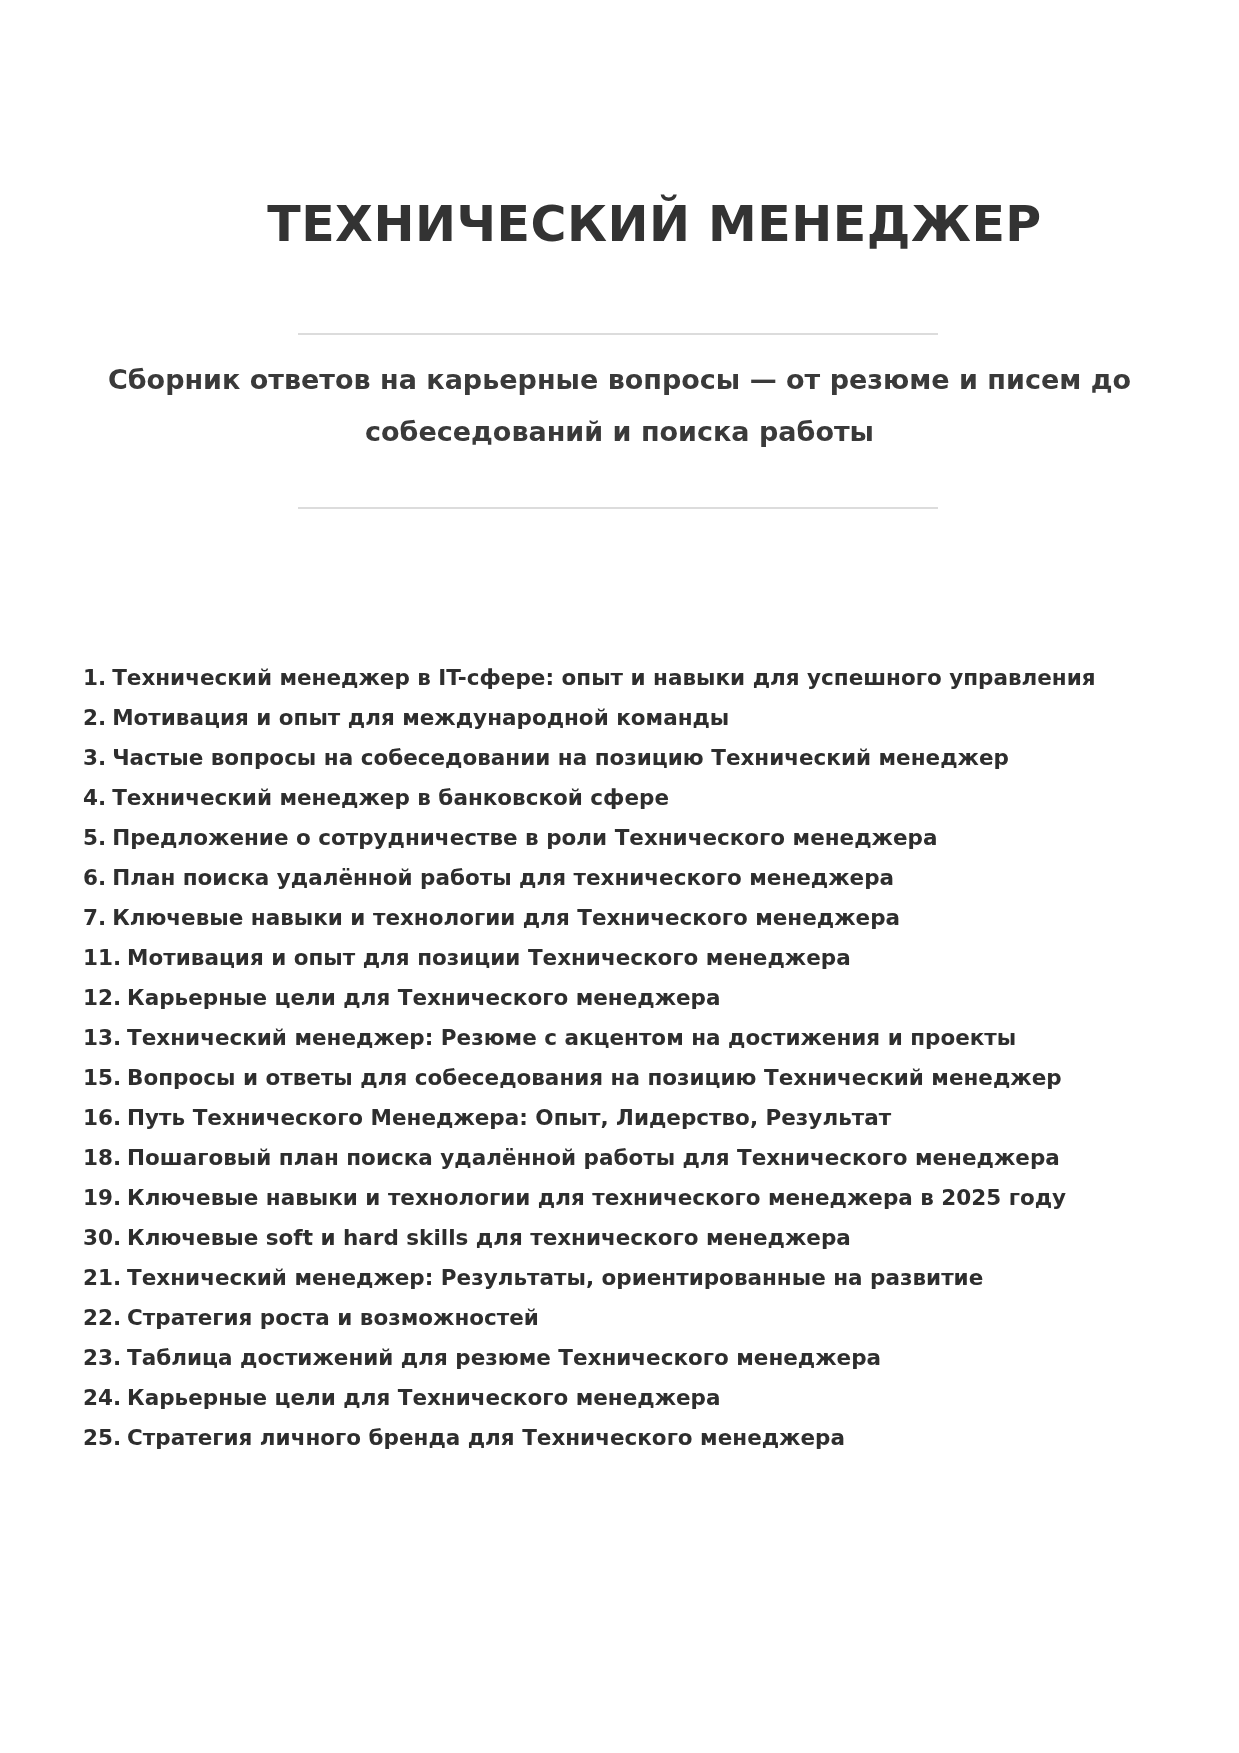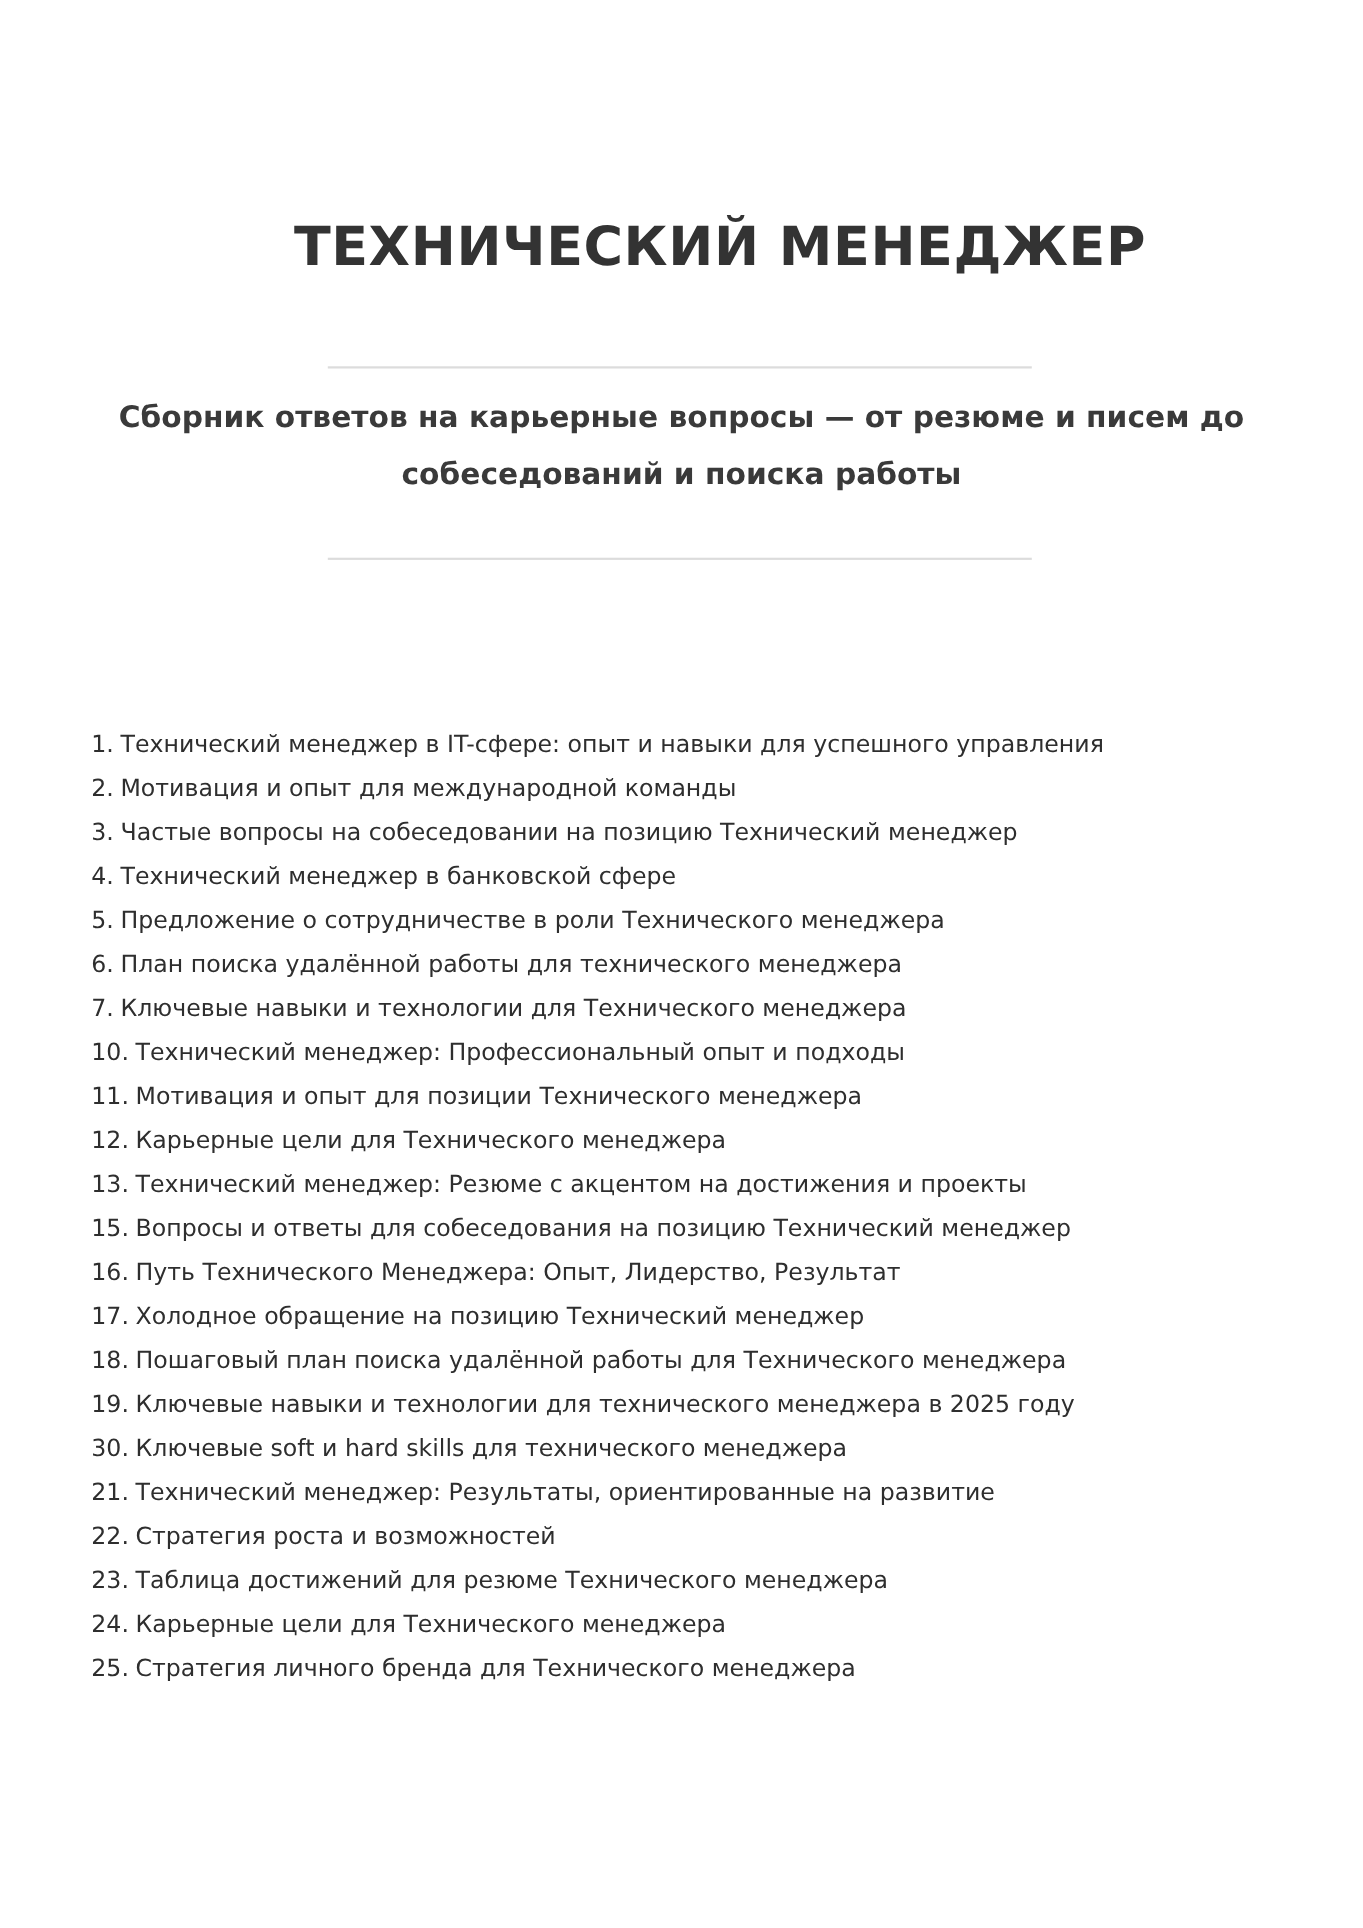--- a/index.html
+++ b/index.html
@@ -57,20 +57,21 @@
       list-style: none;
       margin: 0;
       padding: 0;
     }
     .toc li {
       font-size: 21.5px;
       line-height: 40px;
       height: 40px;
       color: #2e2e2e;
       white-space: nowrap;
+      font-weight: bold;
     }
     .toc .num { margin-right: 6px; }
   </style>
 </head>
 <body>
 
 <h1 class="title">ТЕХНИЧЕСКИЙ МЕНЕДЖЕР</h1>
 
 <div class="divider top"></div>
 
@@ -79,27 +80,25 @@
 <div class="divider bottom"></div>
 
 <ul class="toc" id="toc">
     <li><span class="num">1.</span><span>Технический менеджер в IT-сфере: опыт и навыки для успешного управления</span></li>
     <li><span class="num">2.</span><span>Мотивация и опыт для международной команды</span></li>
     <li><span class="num">3.</span><span>Частые вопросы на собеседовании на позицию Технический менеджер</span></li>
     <li><span class="num">4.</span><span>Технический менеджер в банковской сфере</span></li>
     <li><span class="num">5.</span><span>Предложение о сотрудничестве в роли Технического менеджера</span></li>
     <li><span class="num">6.</span><span>План поиска удалённой работы для технического менеджера</span></li>
     <li><span class="num">7.</span><span>Ключевые навыки и технологии для Технического менеджера</span></li>
-    <li><span class="num">10.</span><span>Технический менеджер: Профессиональный опыт и подходы</span></li>
     <li><span class="num">11.</span><span>Мотивация и опыт для позиции Технического менеджера</span></li>
     <li><span class="num">12.</span><span>Карьерные цели для Технического менеджера</span></li>
     <li><span class="num">13.</span><span>Технический менеджер: Резюме с акцентом на достижения и проекты</span></li>
     <li><span class="num">15.</span><span>Вопросы и ответы для собеседования на позицию Технический менеджер</span></li>
     <li><span class="num">16.</span><span>Путь Технического Менеджера: Опыт, Лидерство, Результат</span></li>
-    <li><span class="num">17.</span><span>Холодное обращение на позицию Технический менеджер</span></li>
     <li><span class="num">18.</span><span>Пошаговый план поиска удалённой работы для Технического менеджера</span></li>
     <li><span class="num">19.</span><span>Ключевые навыки и технологии для технического менеджера в 2025 году</span></li>
     <li><span class="num">30.</span><span>Ключевые soft и hard skills для технического менеджера</span></li>
     <li><span class="num">21.</span><span>Технический менеджер: Результаты, ориентированные на развитие</span></li>
     <li><span class="num">22.</span><span>Стратегия роста и возможностей</span></li>
     <li><span class="num">23.</span><span>Таблица достижений для резюме Технического менеджера</span></li>
     <li><span class="num">24.</span><span>Карьерные цели для Технического менеджера</span></li>
     <li><span class="num">25.</span><span>Стратегия личного бренда для Технического менеджера</span></li>
   </ul>
 

